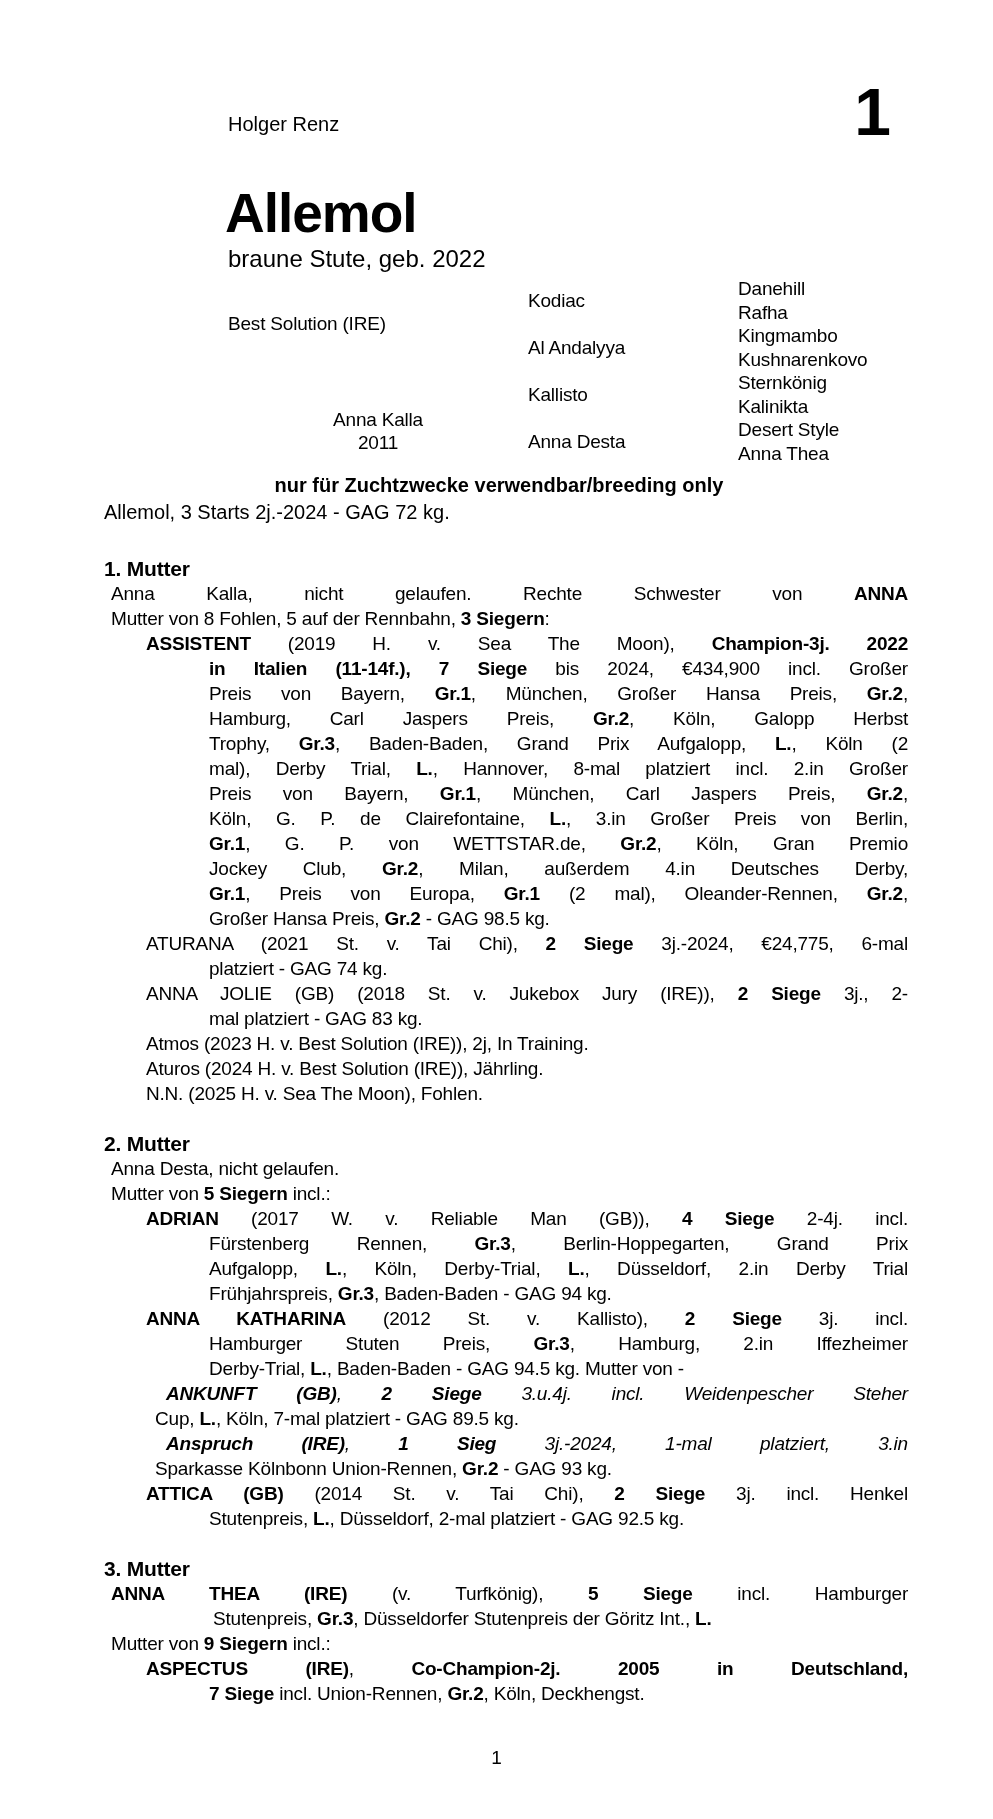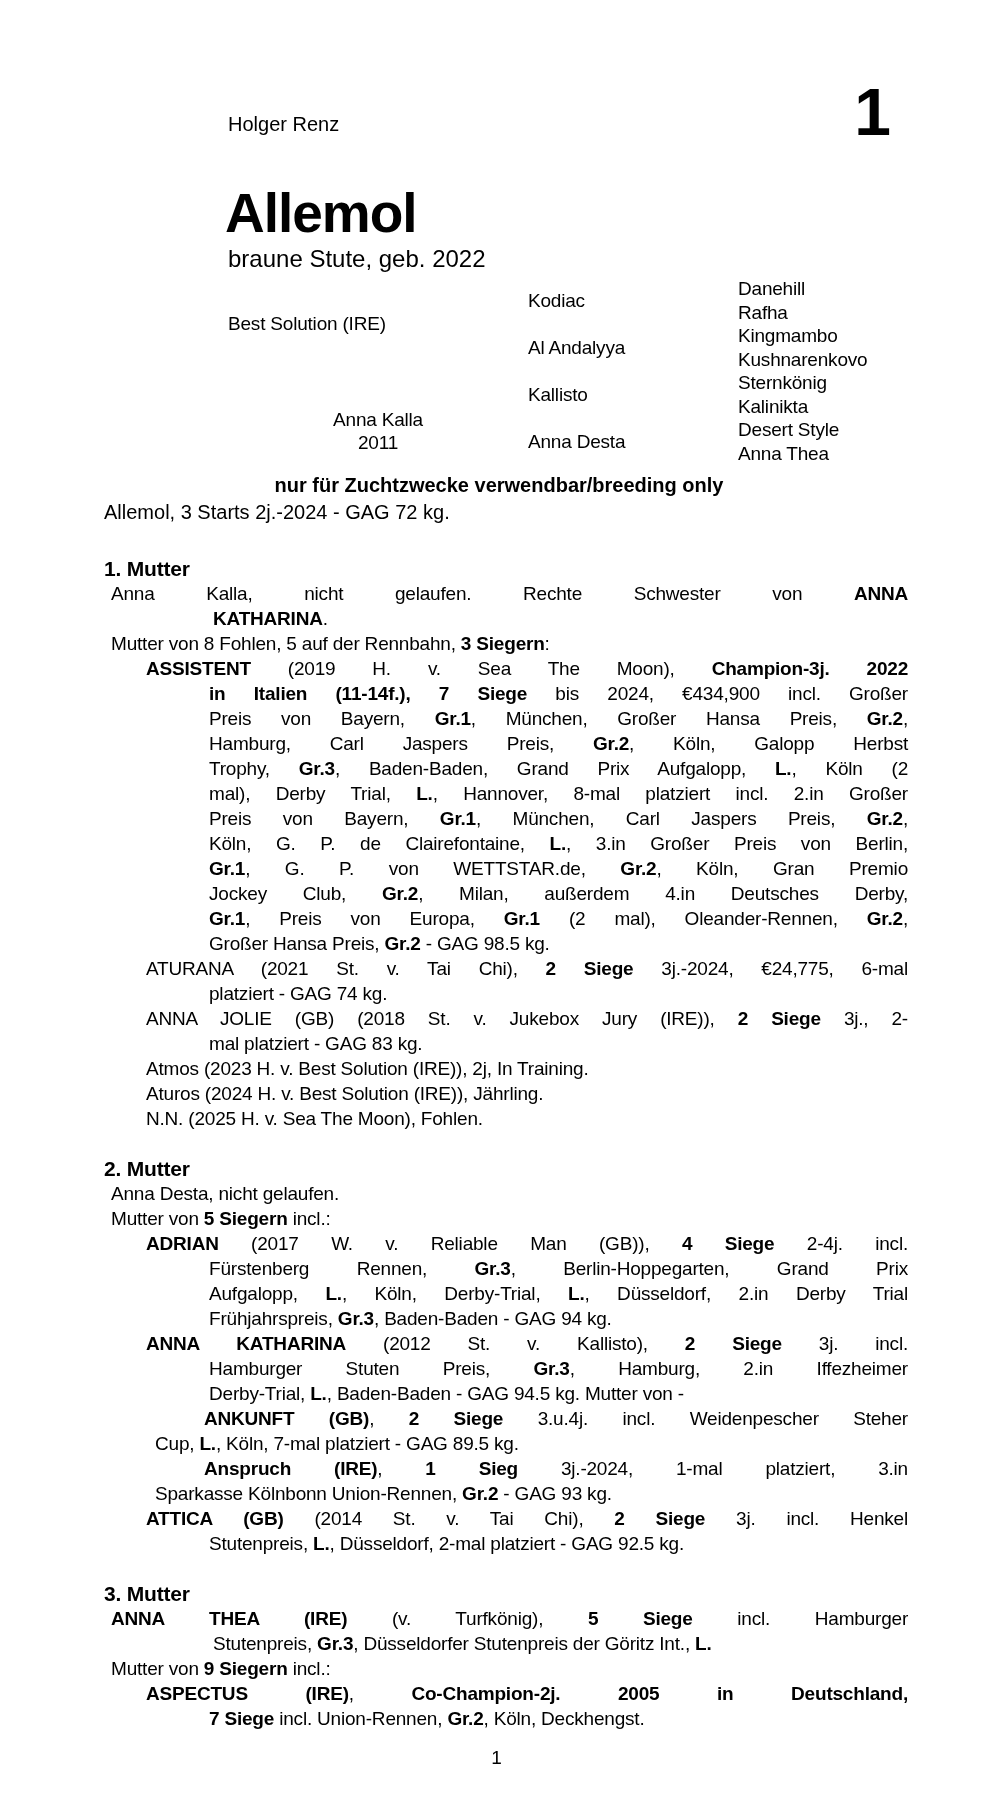--- a/index.html
+++ b/index.html
@@ -33,21 +33,21 @@
   .sections{position:absolute;left:104px;top:556px;width:804px;font-size:19px;line-height:25px;letter-spacing:-0.2px;}
   .sec+.sec{margin-top:25px;}
   .sec-h{font-weight:bold;font-size:21px;line-height:25px;}
   .ln{text-align:justify;}
   .ln.jfy{text-align-last:justify;}
   .ln.last{text-align-last:left;}
   .k-body .ln.first{margin-left:7px;}
   .k-body .ln.rest{margin-left:109px;}
   .k-entry .ln.first{margin-left:42px;}
   .k-entry .ln.rest{margin-left:105px;}
-  .k-sub .ln.first{margin-left:100px;}
+  .k-sub .ln.first{margin-left:62px;font-style:italic;}
   .k-sub .ln.rest{margin-left:51px;}
   .b{font-weight:bold;}
   .footer{position:absolute;left:0;top:1745px;width:993px;text-align:center;font-size:19px;line-height:25px;}
 </style>
 </head>
 <body>
 
 <div class="author">Holger Renz</div>
 <div class="bignum">1</div>
 <div class="title">Allemol</div>
@@ -74,21 +74,20 @@
 </div>
 
 <div class="breeding">nur für Zuchtzwecke verwendbar/breeding only</div>
 <div class="record">Allemol, 3 Starts 2j.-2024 - GAG 72 kg.</div>
 
 <div class="sections">
     <section class="sec">
       <div class="sec-h">1. Mutter</div>
       <div class="para k-body">
         <div class="ln first jfy"><span>Anna Kalla, nicht gelaufen. Rechte Schwester von </span><span class="b">ANNA</span></div>
-        <div class="ln rest last"><span class="b">KATHARINA</span><span>.</span></div>
       </div>
       <div class="para k-body">
         <div class="ln first last"><span>Mutter von 8 Fohlen, 5 auf der Rennbahn, </span><span class="b">3 Siegern</span><span>:</span></div>
       </div>
       <div class="para k-entry">
         <div class="ln first jfy"><span class="b">ASSISTENT</span><span> (2019 H. v. Sea The Moon), </span><span class="b">Champion-3j. 2022</span></div>
         <div class="ln rest jfy"><span class="b">in Italien (11-14f.), 7 Siege</span><span> bis 2024, €434,900 incl. Großer</span></div>
         <div class="ln rest jfy"><span>Preis von Bayern, </span><span class="b">Gr.1</span><span>, München, Großer Hansa Preis, </span><span class="b">Gr.2</span><span>,</span></div>
         <div class="ln rest jfy"><span>Hamburg, Carl Jaspers Preis, </span><span class="b">Gr.2</span><span>, Köln, Galopp Herbst</span></div>
         <div class="ln rest jfy"><span>Trophy, </span><span class="b">Gr.3</span><span>, Baden-Baden, Grand Prix Aufgalopp, </span><span class="b">L.</span><span>, Köln (2</span></div>

